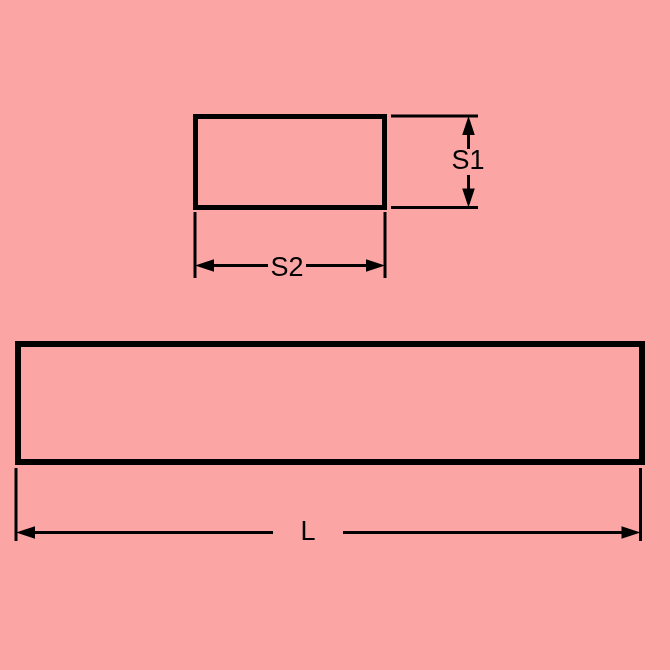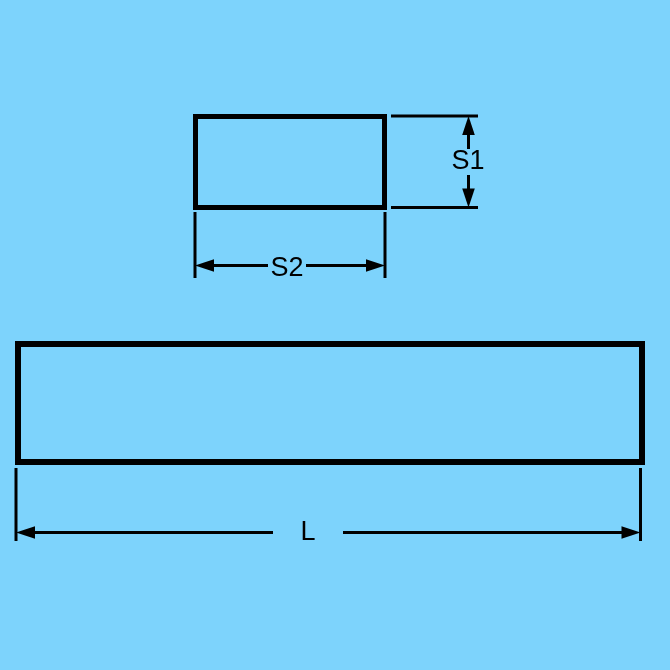--- a/index.html
+++ b/index.html
@@ -5,21 +5,21 @@
   html, body {
     margin: 0;
     padding: 0;
     background: #ffffff;
     font-family: "Liberation Sans", sans-serif;
   }
   .canvas {
     position: relative;
     width: 670px;
     height: 670px;
-    background: #7dd3fc;
+    background: #fca5a5;
     overflow: hidden;
   }
   svg {
     display: block;
     width: 670px;
     height: 670px;
   }
   .outline {
     fill: none;
     stroke: #000000;

